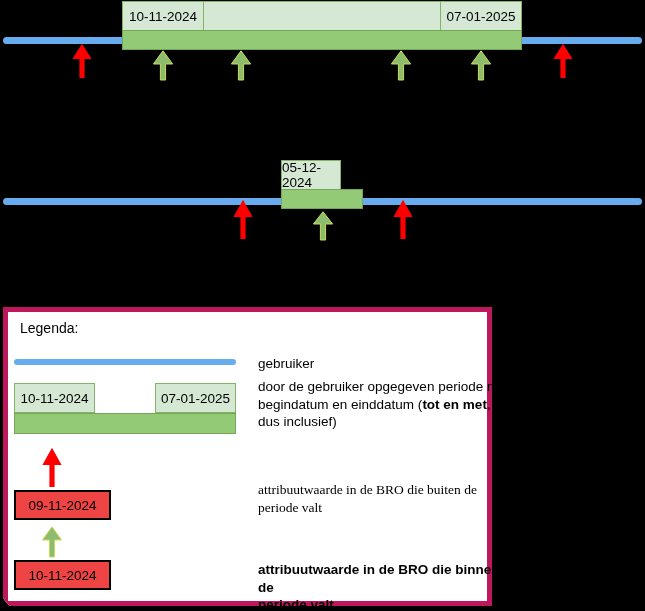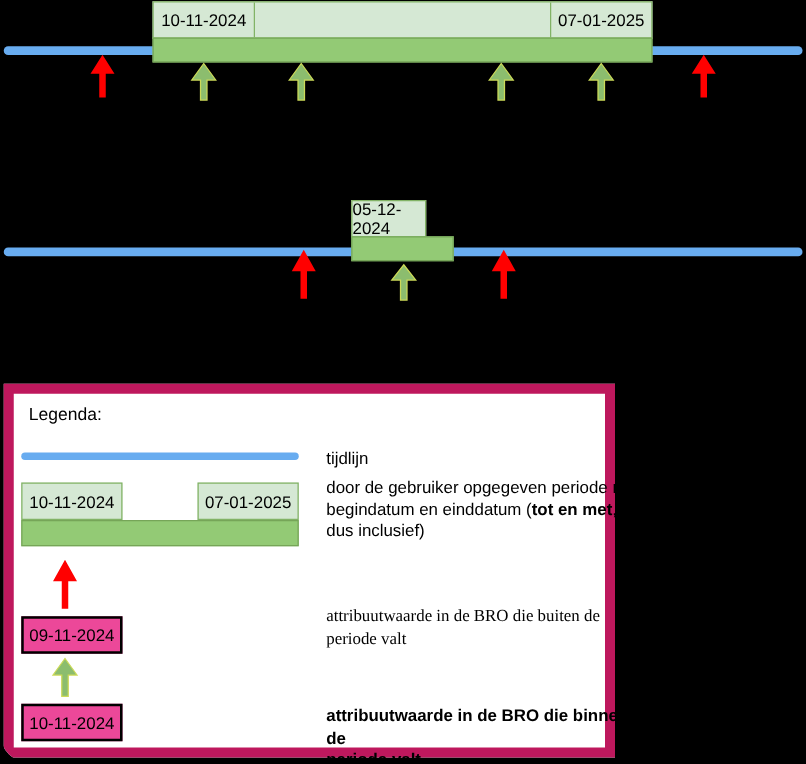--- a/index.html
+++ b/index.html
@@ -25,32 +25,32 @@
   .p1 .mid{flex:1;}
   .p1 .end{width:80px;border-left:1px solid var(--period-border-green);}
   .p2 .only{width:100%;}
   
   .band{position:absolute;background:var(--period-dark-green);
     border:1px solid var(--band-border-green);box-sizing:border-box;}
   .b1{left:122px;top:30px;width:400px;height:20px;}
   .b2{left:281px;top:189px;width:82px;height:20px;}
   
   .legend{position:absolute;left:3px;top:307px;width:489px;height:299px;
-    background:#fff;border:8px solid #be185d;box-sizing:border-box;}
+    background:#fff;border:5px solid #be185d;box-sizing:border-box;}
   .legend-title{position:absolute;left:12px;top:8px;font-size:14px;}
   .legend-tl{position:absolute;left:6px;top:47px;width:222px;height:6px;border-radius:3px;
     background:var(--timeline-blue);}
   .sample-box{position:absolute;width:81px;height:30px;background:var(--period-light-green);
     border:1px solid var(--period-border-green);box-sizing:border-box;
     display:flex;align-items:center;justify-content:center;font-size:13.5px;}
   .sbA{left:6px;top:71px;}
   .sbB{left:147px;top:71px;}
   .legend-band{position:absolute;left:6px;top:101px;width:222px;height:21px;
     background:var(--period-dark-green);border:1px solid var(--band-border-green);box-sizing:border-box;}
-  .date-box{position:absolute;width:81px;height:30px;background:#ec4899;border:2px solid #000;
+  .date-box{position:absolute;width:97px;height:30px;background:#ef4444;border:2px solid #000;
     box-sizing:border-box;display:flex;align-items:center;justify-content:center;font-size:13.5px;}
   .db-out{left:6px;top:178px;}
   .db-in{left:6px;top:248px;}
   .desc{position:absolute;left:250px;width:252px;font-size:13.5px;line-height:17.5px;
     white-space:pre-line;}
   .d-tl{top:43px;}
   .d-period{top:66px;}
   .d-out{top:169px;font-family:Liberation Serif, serif;}
   .d-in{top:249px;font-weight:bold;}
   .desc b{font-weight:bold;}
@@ -71,21 +71,21 @@
   <div class="tl-line tl2"></div>
   <div class="period-strip p2">
     <div class="cell only">05-12-2024</div>
   </div>
   <div class="band b2"></div>
 
   <div class="legend">
     <div class="legend-title">Legenda:</div>
 
     <div class="legend-tl"></div>
-    <div class="desc d-tl">tijdlijn</div>
+    <div class="desc d-tl">gebruiker</div>
 
     <div class="sample-box sbA">10-11-2024</div>
     <div class="sample-box sbB">07-01-2025</div>
     <div class="legend-band"></div>
     <div class="desc d-period"><span>door de gebruiker opgegeven periode met
 begindatum en einddatum (</span><b>tot en met</b><span>,
 dus inclusief)</span></div>
 
     <div class="date-box db-out">09-11-2024</div>
     <div class="desc d-out">attribuutwaarde in de BRO die buiten de

